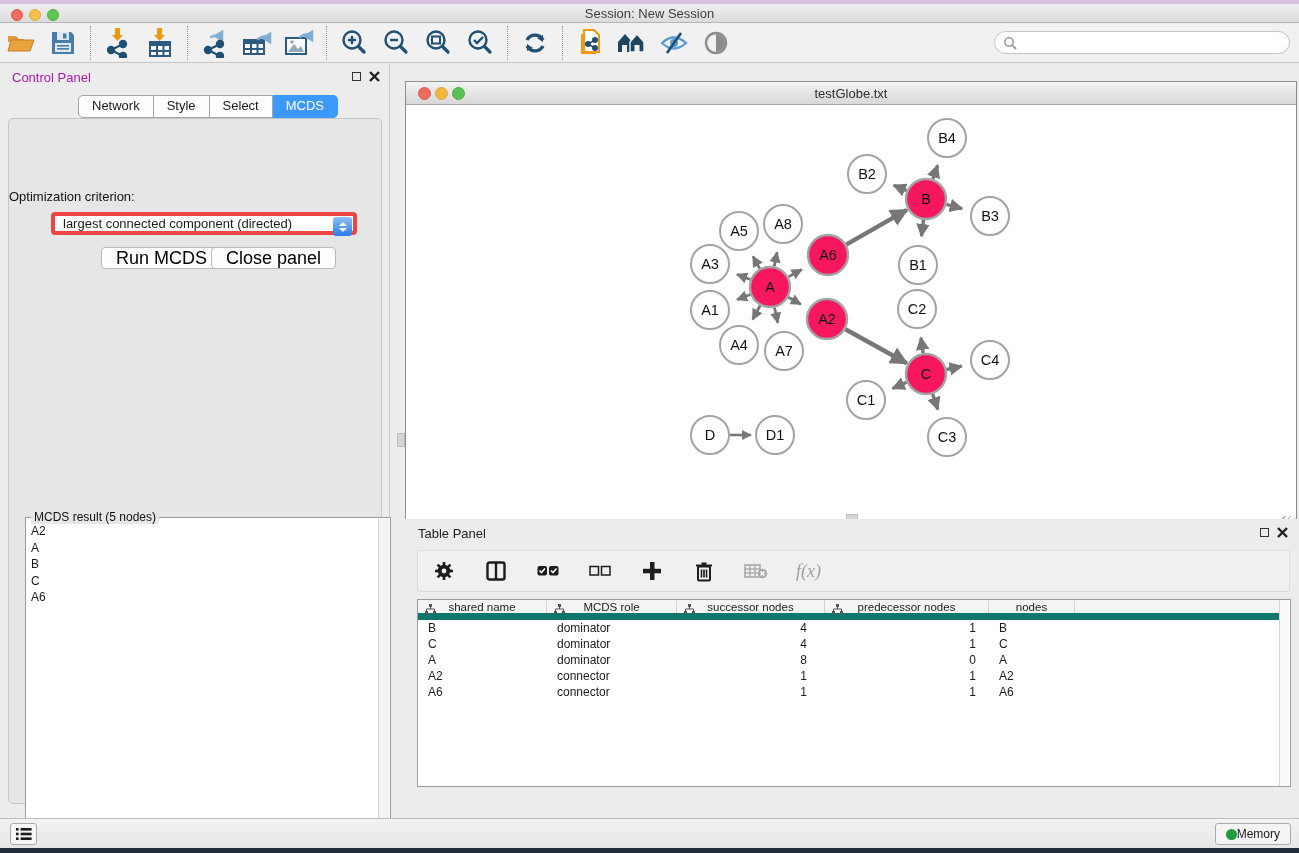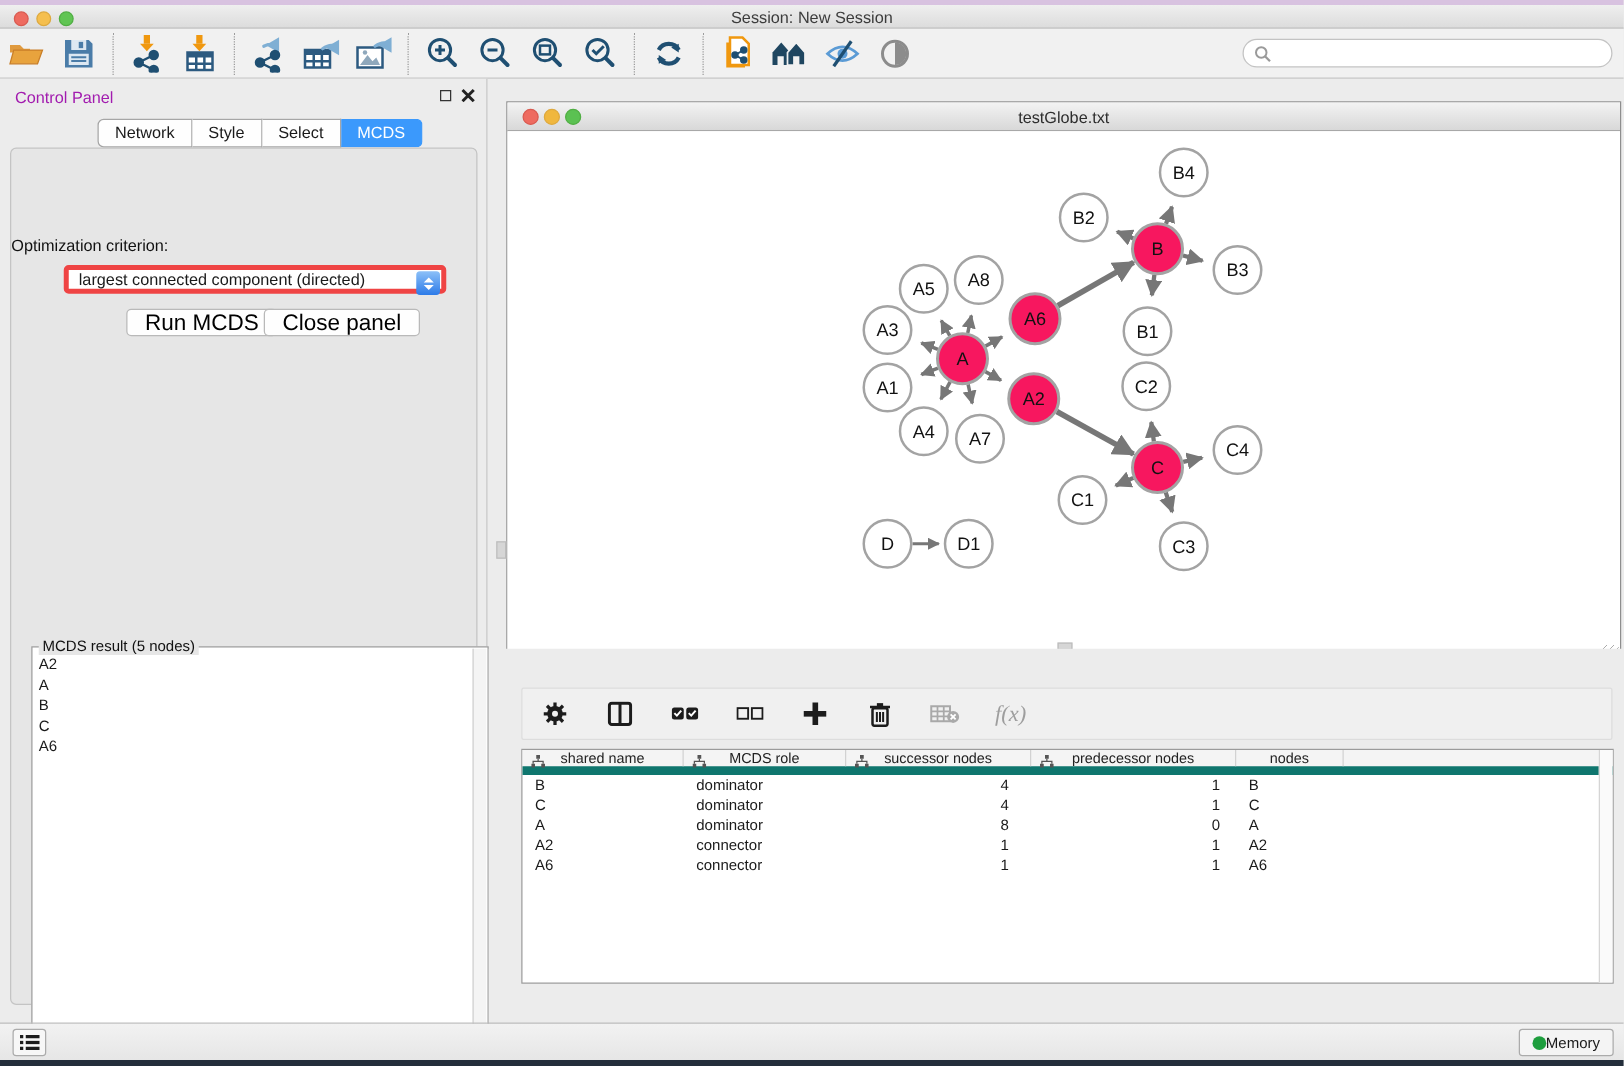--- a/index.html
+++ b/index.html
@@ -428,20 +428,28 @@
       <text x="369" y="335" text-anchor="middle" font-size="14.5" font-family="&quot;Liberation Sans&quot;, sans-serif" fill="#111111">D1</text>
       <circle cx="541" cy="332" r="19" fill="#FFFFFF" stroke="#A3A3A3" stroke-width="2"></circle>
       <text x="541" y="337" text-anchor="middle" font-size="14.5" font-family="&quot;Liberation Sans&quot;, sans-serif" fill="#111111">C3</text>
     </svg>
   <div class="resize-grip"></div>
 </div>
 <div class="vsplit-handle"></div>
 <div class="hsplit-handle"></div>
 
 <div class="table-panel">
+  <div class="tp-titlebar">
+    <span class="ptitle">Table Panel</span>
+    <span class="float-btn tp-float"></span>
+    <svg class="close-x tp-close" viewBox="0 0 11 11">
+        <line x1="1" y1="1" x2="10" y2="10" stroke="#222" stroke-width="2.4"></line>
+        <line x1="10" y1="1" x2="1" y2="10" stroke="#222" stroke-width="2.4"></line>
+      </svg>
+  </div>
 
   <div class="tp-toolbar">
     <div class="tp-ic">
       <svg width="22" height="22" viewBox="0 0 22 22">
           <g stroke="#1c1c1c" stroke-width="2.6">
             <line x1="11" y1="2" x2="11" y2="20"></line>
             <line x1="2" y1="11" x2="20" y2="11"></line>
             <line x1="4.6" y1="4.6" x2="17.4" y2="17.4"></line>
             <line x1="17.4" y1="4.6" x2="4.6" y2="17.4"></line>
           </g>

